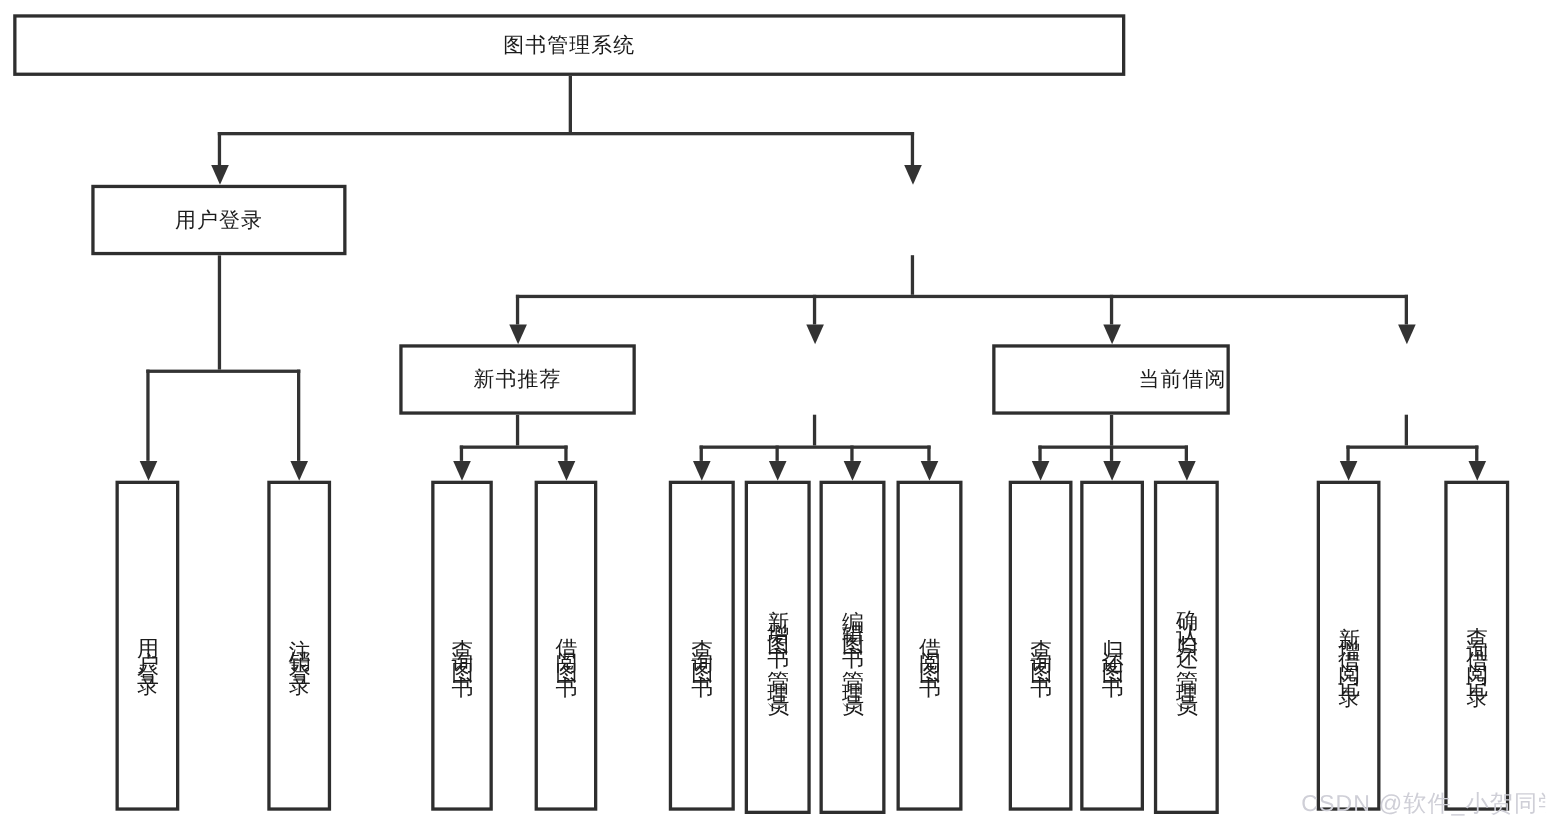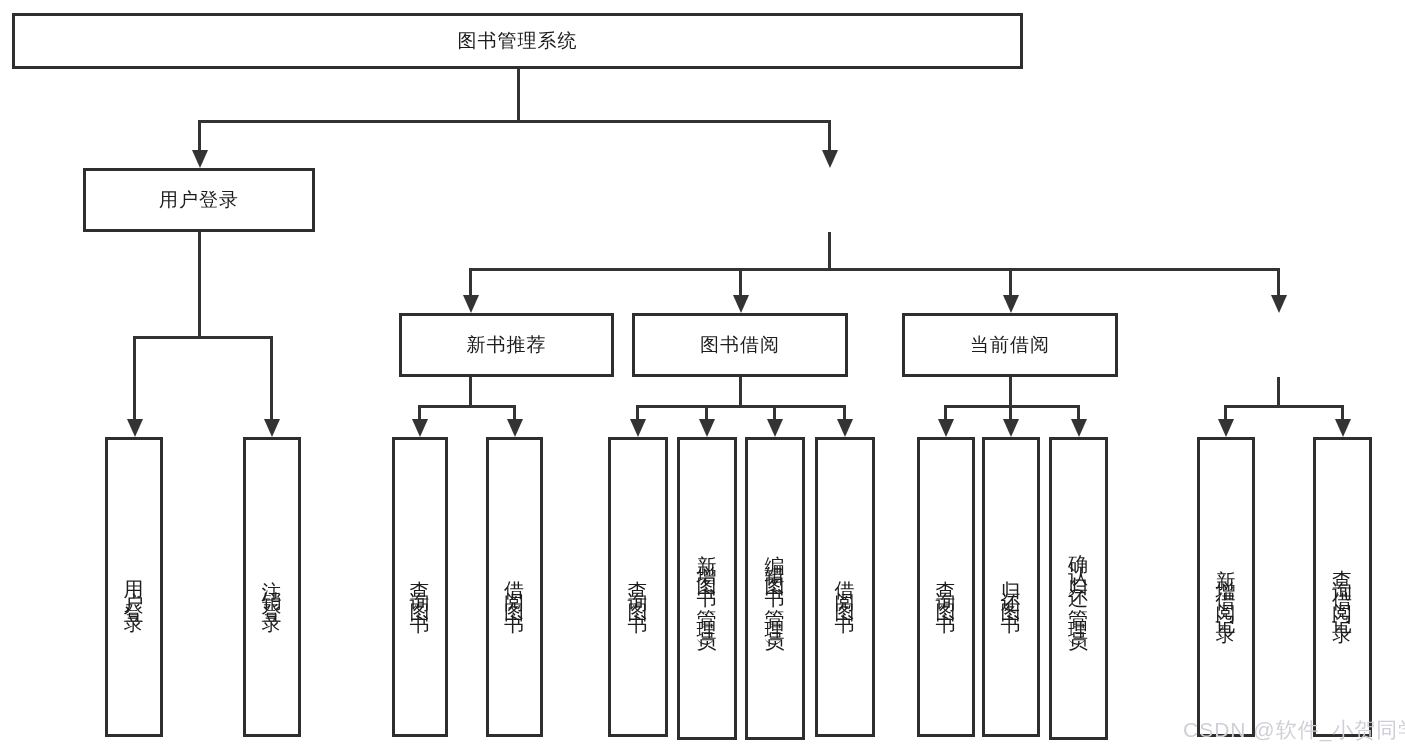--- a/index.html
+++ b/index.html
@@ -102,27 +102,24 @@
   <div class="hline" style="left:469px;top:268px;width:811px;"></div>
   <div class="vline" style="left:469px;top:268px;height:27px;"></div>
   <div class="arrow" style="left:463px;top:295px;"></div>
   <div class="vline" style="left:739px;top:268px;height:27px;"></div>
   <div class="arrow" style="left:733px;top:295px;"></div>
   <div class="vline" style="left:1009px;top:268px;height:27px;"></div>
   <div class="arrow" style="left:1003px;top:295px;"></div>
   <div class="vline" style="left:1277px;top:268px;height:27px;"></div>
   <div class="arrow" style="left:1271px;top:295px;"></div>
 
-  <div class="box" style="left:363px;top:313px;width:215px;height:64px;margin-left:36px;">
+  <div class="box" style="left:363px;top:313px;width:215px;height:64px;">
     <span>新书推荐</span>
   </div>
-  <div class="box" style="left:632px;top:313px;width:216px;height:64px;">
-    <span>图书借阅</span>
-  </div>
-  <div class="box" style="left:902px;top:313px;width:216px;height:64px;">
+  <div class="box" style="left:902px;top:313px;width:216px;height:64px;justify-content:flex-end;">
     <span>当前借阅</span>
   </div>
 
   <div class="vline" style="left:469px;top:377px;height:28px;"></div>
   <div class="hline" style="left:418px;top:405px;width:98px;"></div>
   <div class="vline" style="left:418px;top:405px;height:14px;"></div>
   <div class="arrow" style="left:412px;top:419px;"></div>
   <div class="vline" style="left:513px;top:405px;height:14px;"></div>
   <div class="arrow" style="left:507px;top:419px;"></div>
 

